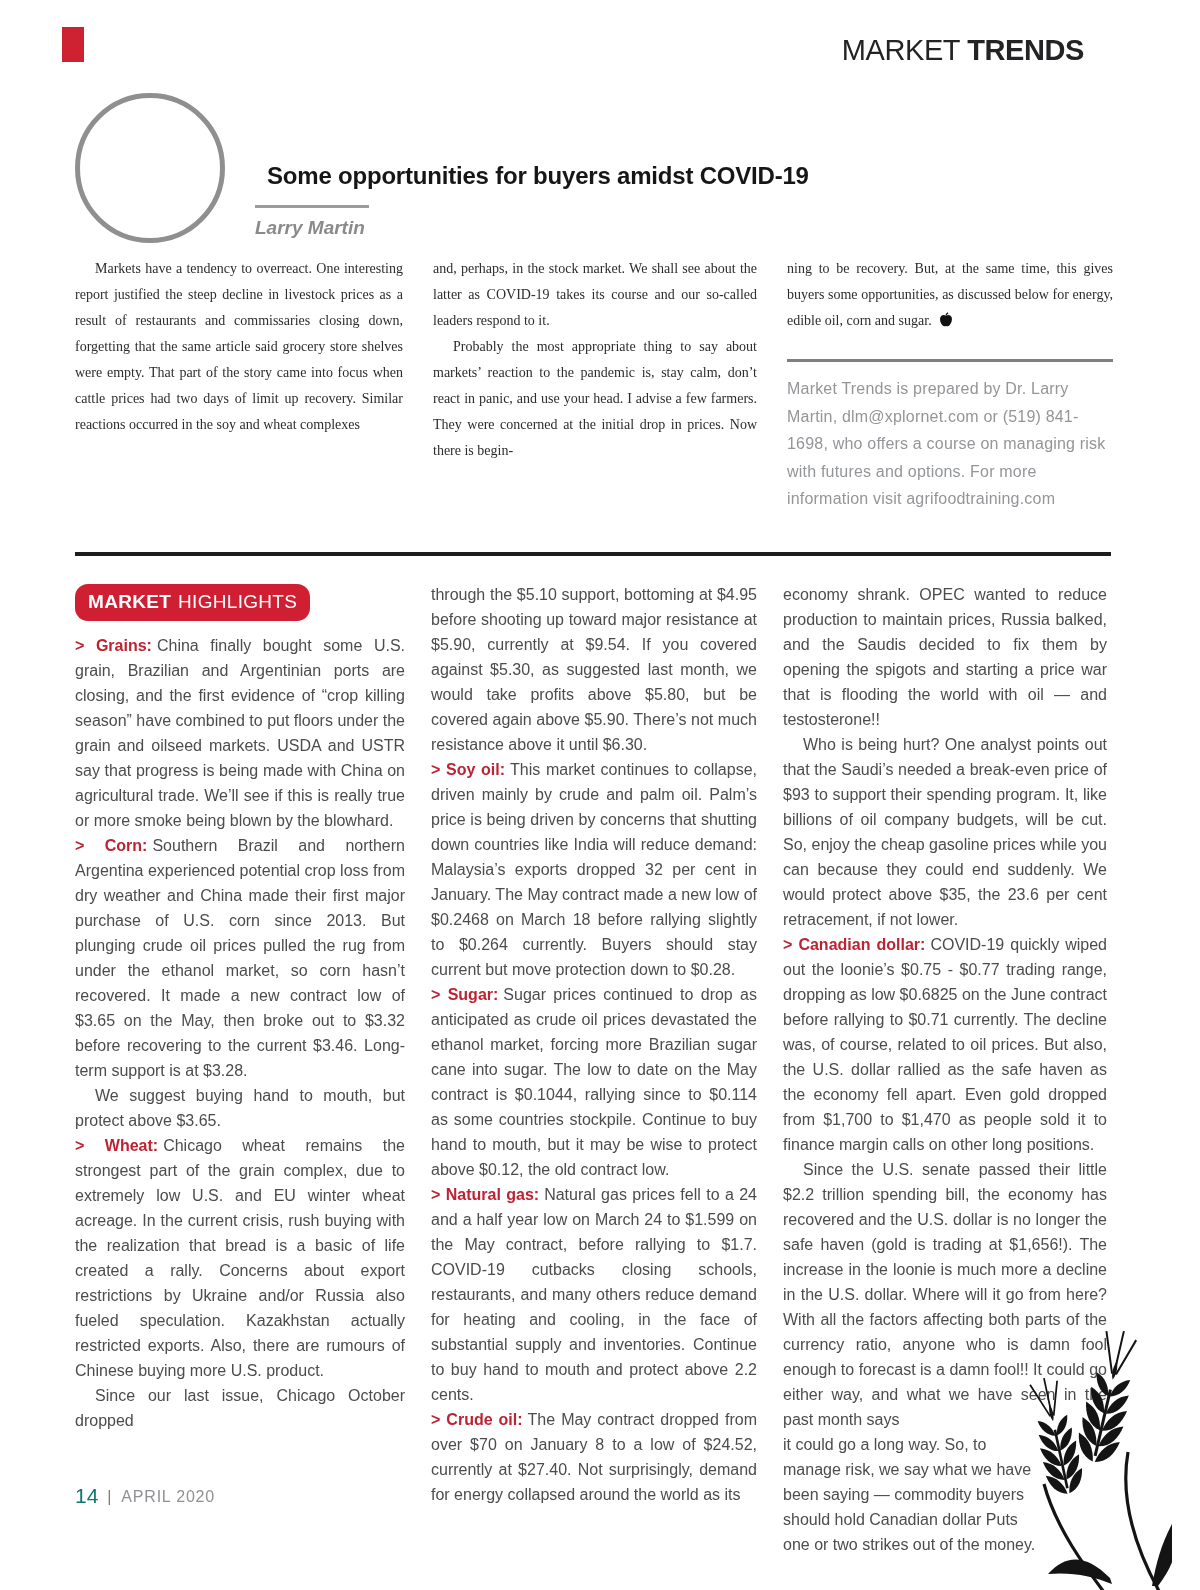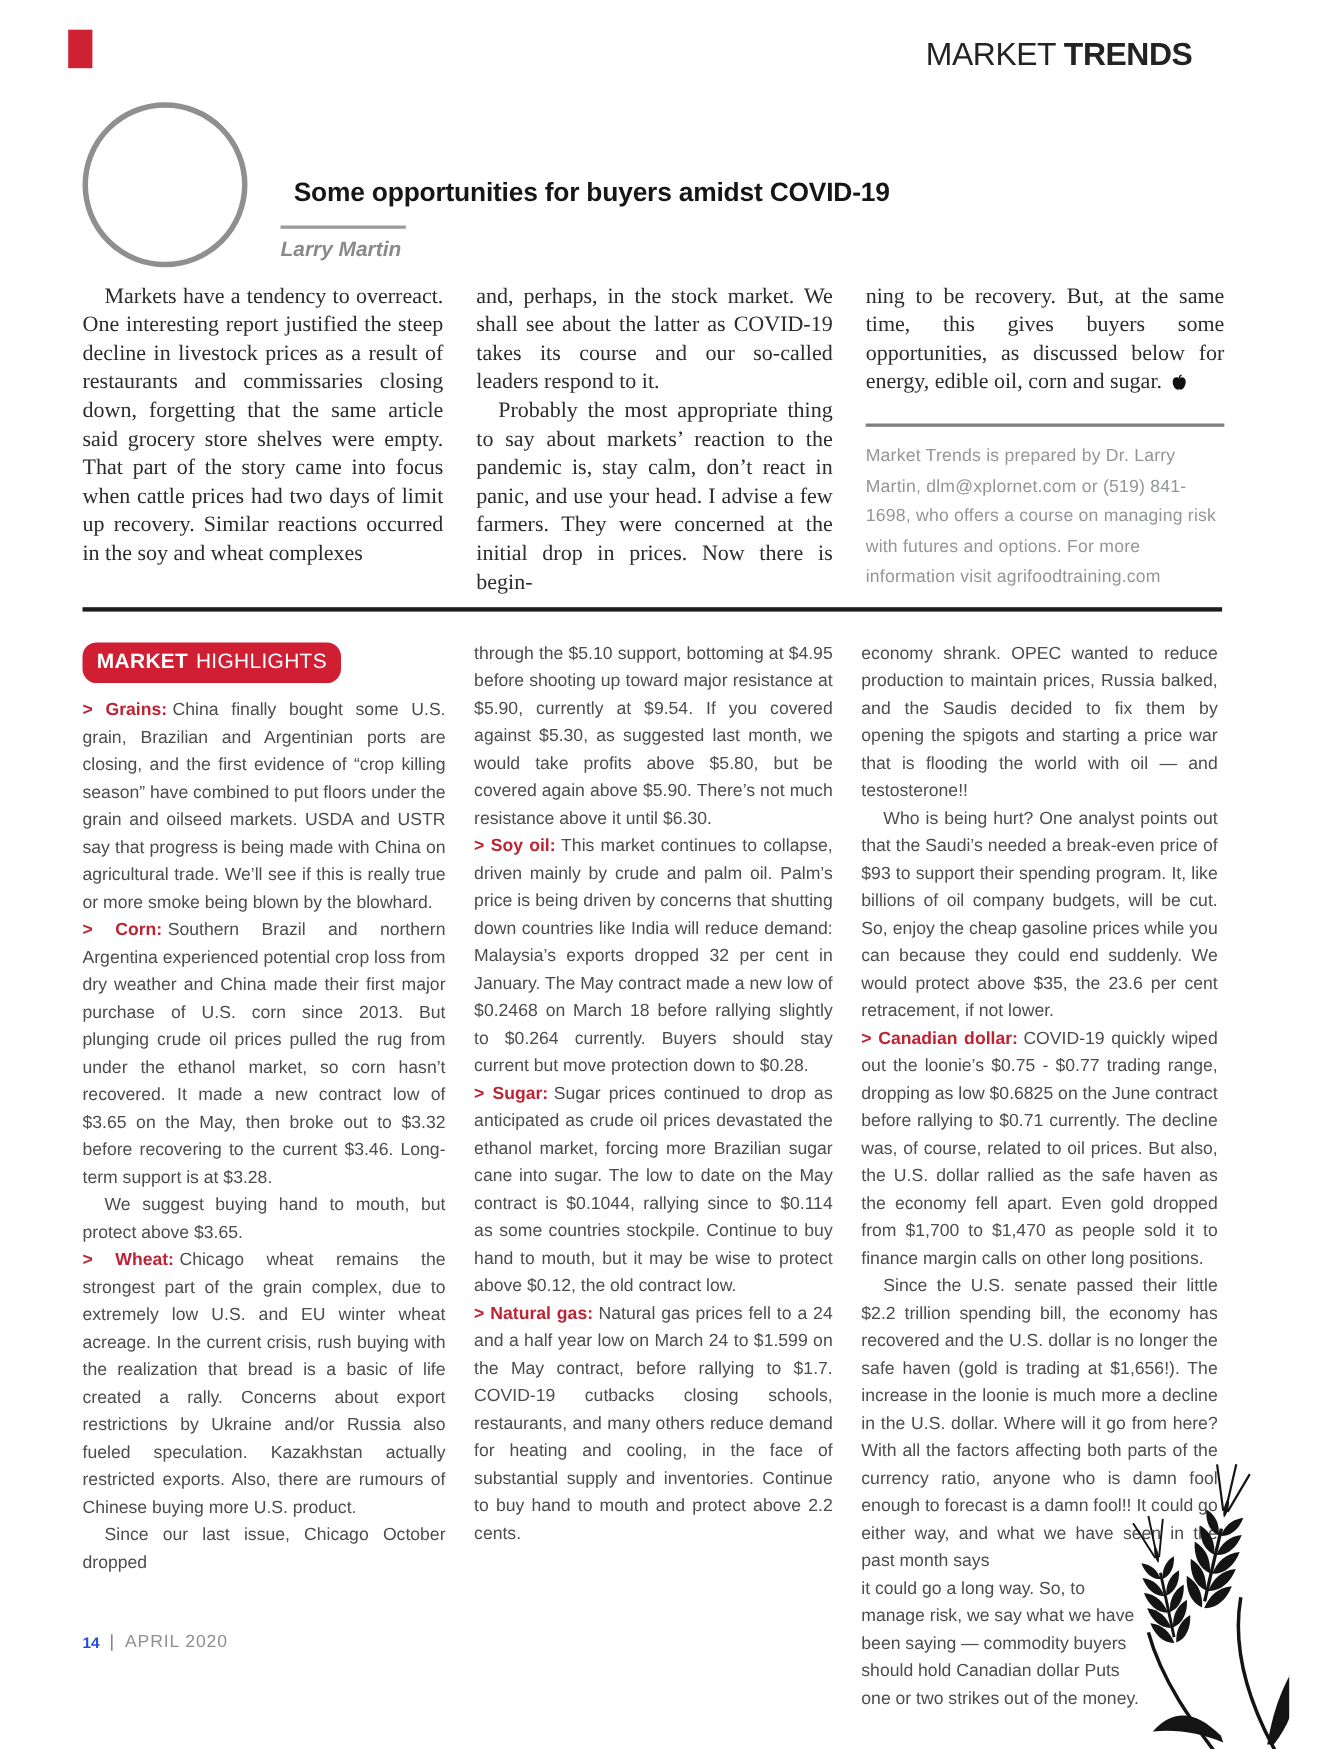--- a/index.html
+++ b/index.html
@@ -27,21 +27,21 @@
 
   
   .byline{position:absolute;left:255px;top:150px;width:620px;}
   .art-title{margin:12px;font-size:24px;font-weight:800;color:#161616;letter-spacing:-0.2px;}
   .byline-rule{width:114px;height:3px;background:#9b9b9b;margin:15px 0 9px;}
   .author{font-style:italic;font-weight:700;color:#8a8a8a;font-size:19px;}
 
   
   .intro{position:absolute;left:75px;top:256px;width:1038px;display:grid;
          grid-template-columns:328px 324px 326px;column-gap:30px;}
-  .sp{margin:0;font-family:"Liberation Serif",serif;font-size:20px;line-height:26px;
+  .sp{margin:0;font-family:"Liberation Serif",serif;font-size:14px;line-height:26px;
       color:#2c2c2e;text-align:justify;hyphens:auto;}
   .ind{text-indent:20px;}
   .apple{display:inline-block;vertical-align:-2px;margin-left:4px;}
 
   .credit-rule{height:3px;background:#7f7f82;margin:25px 0 13px;}
   .credit{margin:0;font-size:16px;line-height:27.5px;color:#939598;letter-spacing:0.2px;text-align:left;}
 
   
   .divider{position:absolute;left:75px;top:552px;width:1036px;height:4px;background:#1d1d1f;}
 
@@ -51,21 +51,21 @@
   .banner{display:inline-block;background:#d01f33;color:#ffffff;font-size:19px;
           padding:7px 13px 8px;margin:2px 0 12px;letter-spacing:0.3px;white-space:nowrap;border-radius:13px;}
   .banner b{font-weight:800;margin-right:7px;}
   .hp{margin:0;font-size:16px;line-height:25px;color:#4c4c4e;text-align:justify;hyphens:auto;}
   .hp .plabel{color:#bc2333;font-weight:700;margin-right:5px;}
   .hp.ind{text-indent:20px;}
   .hp.narrow{width:256px;text-align:left;}
 
   
   .footer{position:absolute;left:75px;top:1484px;font-size:16px;color:#8f9093;letter-spacing:0.8px;}
-  .footer .pnum{font-weight:700;font-size:14px;color:#1d4ed8;letter-spacing:0;margin-right:9px;vertical-align:-1px;}
+  .footer .pnum{font-weight:400;font-size:21px;color:#0f766e;letter-spacing:0;margin-right:9px;vertical-align:-1px;}
   .footer .sep{color:#7a7a7c;margin-right:9px;font-weight:400;}
 
   
   .wheat{position:absolute;right:-6px;bottom:-10px;}
 </style>
 </head>
 <body>
 
 <div class="page">
 
@@ -114,20 +114,21 @@
       <p class="hp"><b class="plabel">&gt; Corn:</b><span>Southern Brazil and northern Argentina experienced potential crop loss from dry weather and China made their first major purchase of U.S. corn since 2013. But plunging crude oil prices pulled the rug from under the ethanol market, so corn hasn’t recovered. It made a new contract low of $3.65 on the May, then broke out to $3.32 before recovering to the current $3.46. Long-term support is at $3.28.</span></p>
       <p class="hp ind"><span>We suggest buying hand to mouth, but protect above $3.65.</span></p>
       <p class="hp"><b class="plabel">&gt; Wheat:</b><span>Chicago wheat remains the strongest part of the grain complex, due to extremely low U.S. and EU winter wheat acreage. In the current crisis, rush buying with the realization that bread is a basic of life created a rally. Concerns about export restrictions by Ukraine and/or Russia also fueled speculation. Kazakhstan actually restricted exports. Also, there are rumours of Chinese buying more U.S. product.</span></p>
       <p class="hp ind"><span>Since our last issue, Chicago October dropped</span></p>
     </div>
     <div>
       <p class="hp"><span>through the $5.10 support, bottoming at $4.95 before shooting up toward major resistance at $5.90, currently at $9.54. If you covered against $5.30, as suggested last month, we would take profits above $5.80, but be covered again above $5.90. There’s not much resistance above it until $6.30.</span></p>
       <p class="hp"><b class="plabel">&gt; Soy oil:</b><span>This market continues to collapse, driven mainly by crude and palm oil. Palm’s price is being driven by concerns that shutting down countries like India will reduce demand: Malaysia’s exports dropped 32 per cent in January. The May contract made a new low of $0.2468 on March 18 before rallying slightly to $0.264 currently. Buyers should stay current but move protection down to $0.28.</span></p>
       <p class="hp"><b class="plabel">&gt; Sugar:</b><span>Sugar prices continued to drop as anticipated as crude oil prices devastated the ethanol market, forcing more Brazilian sugar cane into sugar. The low to date on the May contract is $0.1044, rallying since to $0.114 as some countries stockpile. Continue to buy hand to mouth, but it may be wise to protect above $0.12, the old contract low.</span></p>
       <p class="hp"><b class="plabel">&gt; Natural gas:</b><span>Natural gas prices fell to a 24 and a half year low on March 24 to $1.599 on the May contract, before rallying to $1.7. COVID-19 cutbacks closing schools, restaurants, and many others reduce demand for heating and cooling, in the face of substantial supply and inventories. Continue to buy hand to mouth and protect above 2.2 cents.</span></p>
+      <p class="hp"><b class="plabel">&gt; Crude oil:</b><span>The May contract dropped from over $70 on January 8 to a low of $24.52, currently at $27.40. Not surprisingly, demand for energy collapsed around the world as its</span></p>
     </div>
     <div>
       <p class="hp"><span>economy shrank. OPEC wanted to reduce production to maintain prices, Russia balked, and the Saudis decided to fix them by opening the spigots and starting a price war that is flooding the world with oil — and testosterone!!</span></p>
       <p class="hp ind"><span>Who is being hurt? One analyst points out that the Saudi’s needed a break-even price of $93 to support their spending program. It, like billions of oil company budgets, will be cut. So, enjoy the cheap gasoline prices while you can because they could end suddenly. We would protect above $35, the 23.6 per cent retracement, if not lower.</span></p>
       <p class="hp"><b class="plabel">&gt; Canadian dollar:</b><span>COVID-19 quickly wiped out the loonie’s $0.75 - $0.77 trading range, dropping as low $0.6825 on the June contract before rallying to $0.71 currently. The decline was, of course, related to oil prices. But also, the U.S. dollar rallied as the safe haven as the economy fell apart. Even gold dropped from $1,700 to $1,470 as people sold it to finance margin calls on other long positions.</span></p>
       <p class="hp ind"><span>Since the U.S. senate passed their little $2.2 trillion spending bill, the economy has recovered and the U.S. dollar is no longer the safe haven (gold is trading at $1,656!). The increase in the loonie is much more a decline in the U.S. dollar. Where will it go from here? With all the factors affecting both parts of the currency ratio, anyone who is damn fool enough to forecast is a damn fool!! It could go either way, and what we have seen in the past month says</span></p>
       <p class="hp narrow"><span>it could go a long way. So, to manage risk, we say what we have been saying — commodity buyers should hold Canadian dollar Puts one or two strikes out of the money.</span></p>
     </div>
   </div>
 

